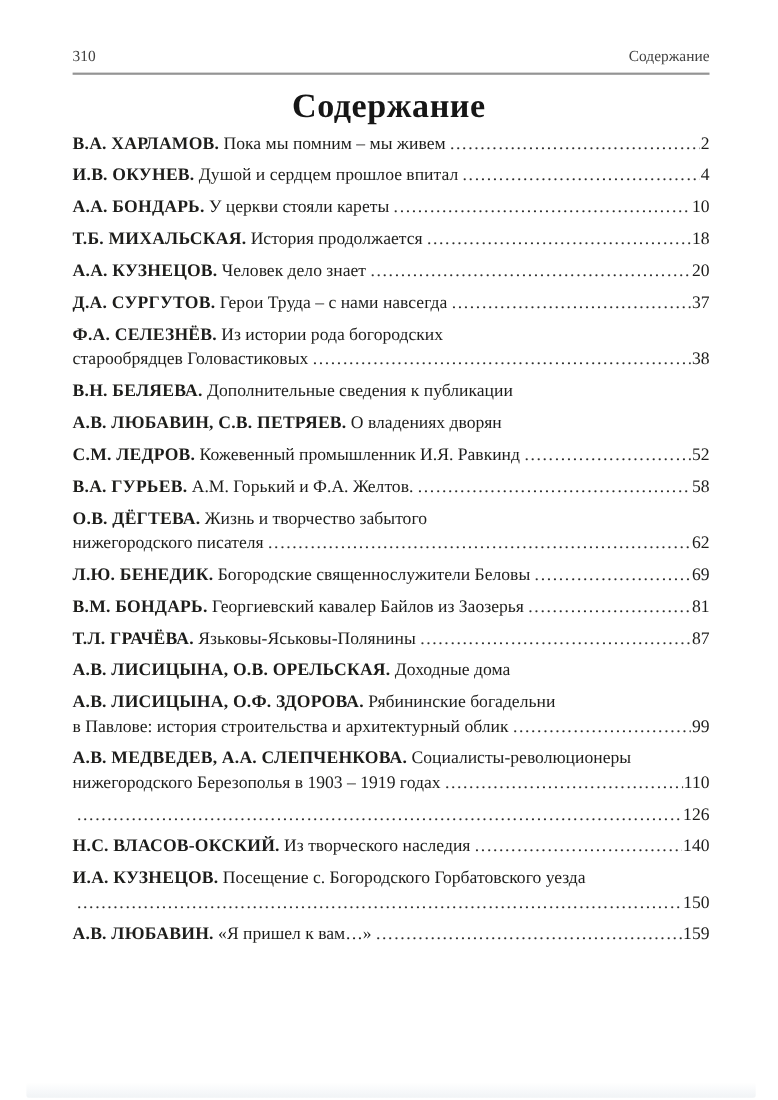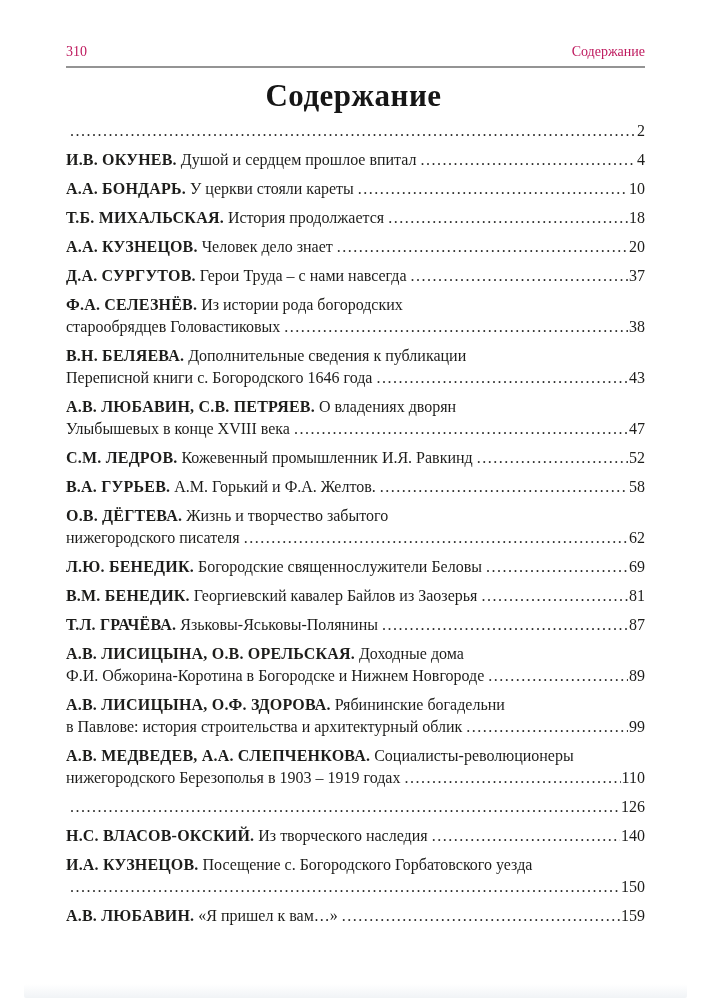--- a/index.html
+++ b/index.html
@@ -19,21 +19,21 @@
   
   .running-head {
     position: absolute;
     top: 44px;
     left: 66px;
     right: 62px;
     display: flex;
     justify-content: space-between;
     align-items: baseline;
     font-size: 14px;
-    color: #be185d;
+    color: #404040;
   }
   .head-rule {
     position: absolute;
     top: 66px;
     left: 66px;
     right: 62px;
     height: 0;
     border-top: 2px solid #949494;
   }
   
@@ -110,20 +110,21 @@
     <span>Содержание</span>
   </div>
 
   <div class="head-rule"></div>
 
   <div class="toc-title">Содержание</div>
 
   <div class="entries" id="toc-entries">
       <div class="entry">
         <div class="line">
+          <span class="line-text"><strong>В.А. ХАРЛАМОВ.</strong> Пока мы помним – мы живем</span>
           <span class="dot-leader"></span>
           <span class="page-num">2</span>
         </div>
       </div>
       <div class="entry">
         <div class="line">
           <span class="line-text"><strong>И.В. ОКУНЕВ.</strong> Душой и сердцем прошлое впитал</span>
           <span class="dot-leader"></span>
           <span class="page-num">4</span>
         </div>
@@ -163,35 +164,25 @@
         <div class="line">
           <span class="line-text">старообрядцев Головастиковых</span>
           <span class="dot-leader"></span>
           <span class="page-num">38</span>
         </div>
       </div>
       <div class="entry">
         <div class="line">
           <span class="line-text"><strong>В.Н. БЕЛЯЕВА.</strong> Дополнительные сведения к публикации</span>
         </div>
-        <div class="line">
-          <span class="line-text">Переписной книги с. Богородского 1646 года</span>
-          <span class="dot-leader"></span>
-          <span class="page-num">43</span>
-        </div>
       </div>
       <div class="entry">
         <div class="line">
           <span class="line-text"><strong>А.В. ЛЮБАВИН, С.В. ПЕТРЯЕВ.</strong> О владениях дворян</span>
         </div>
-        <div class="line">
-          <span class="line-text">Улыбышевых в конце XVIII века</span>
-          <span class="dot-leader"></span>
-          <span class="page-num">47</span>
-        </div>
       </div>
       <div class="entry">
         <div class="line">
           <span class="line-text"><strong>С.М. ЛЕДРОВ.</strong> Кожевенный промышленник И.Я. Равкинд</span>
           <span class="dot-leader"></span>
           <span class="page-num">52</span>
         </div>
       </div>
       <div class="entry">
         <div class="line">
@@ -212,41 +203,36 @@
       </div>
       <div class="entry">
         <div class="line">
           <span class="line-text"><strong>Л.Ю. БЕНЕДИК.</strong> Богородские священнослужители Беловы</span>
           <span class="dot-leader"></span>
           <span class="page-num">69</span>
         </div>
       </div>
       <div class="entry">
         <div class="line">
-          <span class="line-text"><strong>В.М. БЕНЕДИК.</strong> Георгиевский кавалер Байлов из Заозерья</span>
+          <span class="line-text"><strong>В.М. БОНДАРЬ.</strong> Георгиевский кавалер Байлов из Заозерья</span>
           <span class="dot-leader"></span>
           <span class="page-num">81</span>
         </div>
       </div>
       <div class="entry">
         <div class="line">
           <span class="line-text"><strong>Т.Л. ГРАЧЁВА.</strong> Язьковы-Яськовы-Полянины</span>
           <span class="dot-leader"></span>
           <span class="page-num">87</span>
         </div>
       </div>
       <div class="entry">
         <div class="line">
           <span class="line-text"><strong>А.В. ЛИСИЦЫНА, О.В. ОРЕЛЬСКАЯ.</strong> Доходные дома</span>
         </div>
-        <div class="line">
-          <span class="line-text">Ф.И. Обжорина-Коротина в Богородске и Нижнем Новгороде</span>
-          <span class="dot-leader"></span>
-          <span class="page-num">89</span>
-        </div>
       </div>
       <div class="entry">
         <div class="line">
           <span class="line-text"><strong>А.В. ЛИСИЦЫНА, О.Ф. ЗДОРОВА.</strong> Рябининские богадельни</span>
         </div>
         <div class="line">
           <span class="line-text">в Павлове: история строительства и архитектурный облик</span>
           <span class="dot-leader"></span>
           <span class="page-num">99</span>
         </div>

